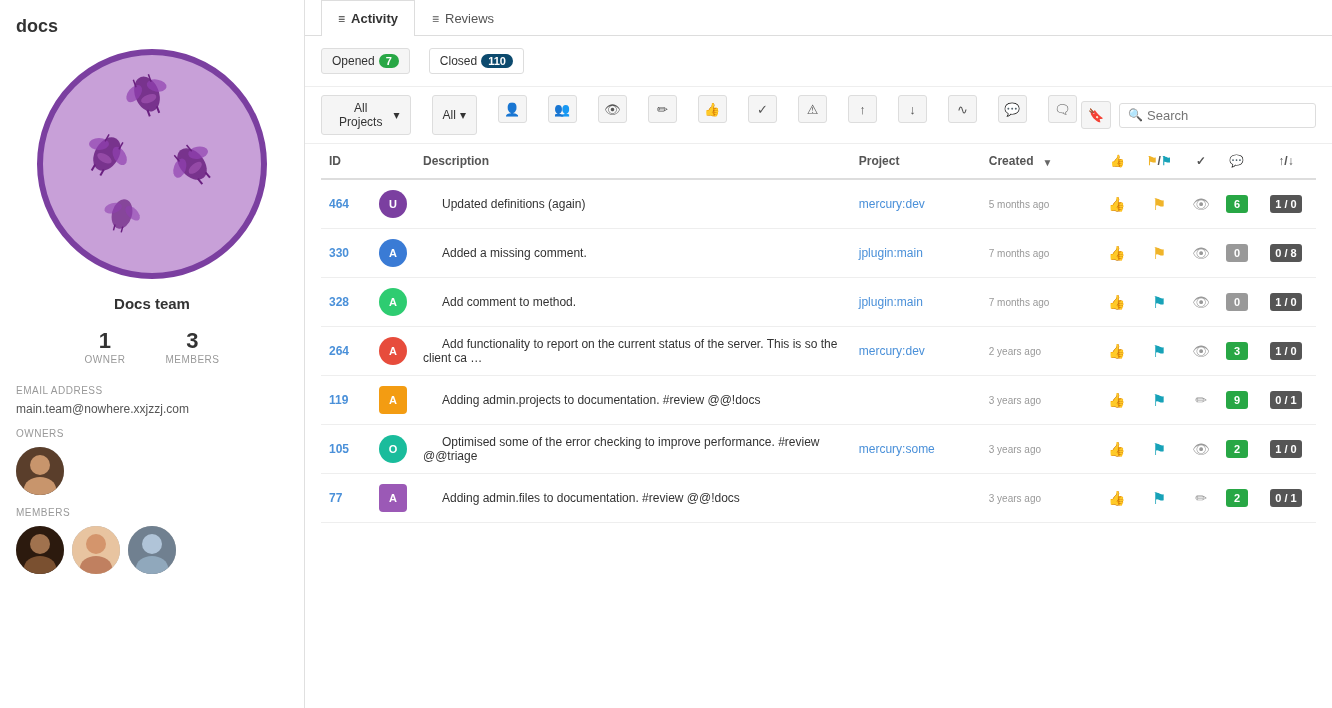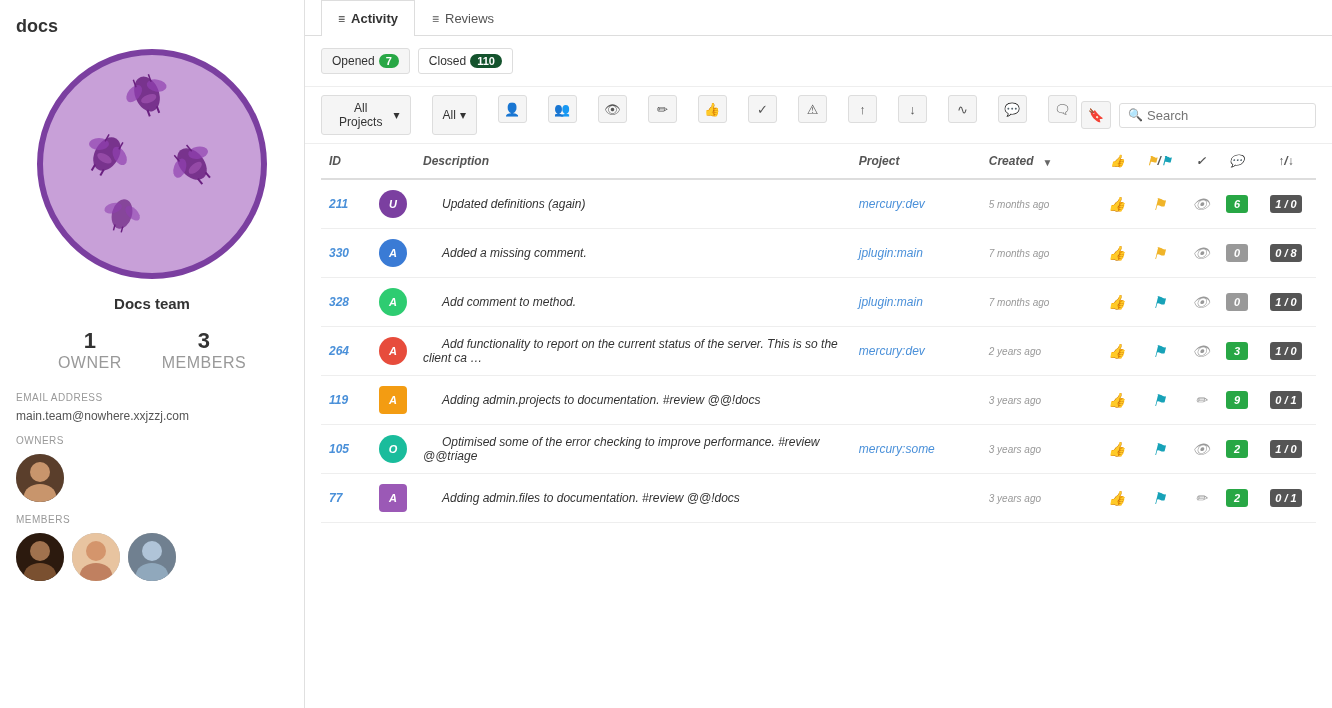--- a/index.html
+++ b/index.html
@@ -6,59 +6,59 @@
     body { font-family: Arial, sans-serif; font-size: 13px; background: #fff; color: #333; display: flex; height: 708px; overflow: hidden; }
 
     
     .sidebar { width: 305px; min-width: 305px; padding: 16px; border-right: 1px solid #e0e0e0; background: #fff; overflow-y: auto; }
     .sidebar-title { font-size: 18px; font-weight: bold; color: #333; margin-bottom: 12px; }
     .avatar-circle { width: 230px; height: 230px; border-radius: 50%; background: #c8a0d8; margin: 0 auto 16px; display: flex; align-items: center; justify-content: center; overflow: hidden; position: relative; border: 6px solid #7b3fa0; }
     .team-name { text-align: center; font-size: 15px; font-weight: bold; color: #333; margin-bottom: 16px; }
     .stats-row { display: flex; justify-content: center; gap: 40px; margin-bottom: 20px; }
     .stat-item { text-align: center; }
     .stat-number { font-size: 22px; font-weight: bold; color: #333; }
-    .stat-label { font-size: 16px; color: #999; text-transform: uppercase; letter-spacing: 0.5px; }
+    .stat-label { font-size: 10px; color: #999; text-transform: uppercase; letter-spacing: 0.5px; }
     .section-label { font-size: 10px; color: #999; text-transform: uppercase; letter-spacing: 0.5px; margin-bottom: 6px; margin-top: 12px; }
     .email-text { font-size: 12px; color: #555; }
     .owners-list { display: flex; gap: 8px; margin-top: 8px; flex-wrap: wrap; }
     .members-list { display: flex; gap: 8px; margin-top: 8px; flex-wrap: wrap; }
     .avatar-small { width: 48px; height: 48px; border-radius: 50%; overflow: hidden; background: #aaa; }
     .avatar-small svg { width: 100%; height: 100%; }
 
     
     .main { flex: 1; overflow-y: auto; padding: 0; }
 
     
     .tabs { display: flex; border-bottom: 1px solid #ddd; padding: 0 16px; background: #fff; }
     .tab { padding: 10px 16px; cursor: pointer; font-size: 13px; color: #555; border: 1px solid transparent; border-bottom: none; margin-bottom: -1px; display: flex; align-items: center; gap: 6px; }
     .tab.active { background: #fff; border-color: #ddd; border-bottom-color: #fff; color: #333; font-weight: bold; }
     .tab-icon { font-size: 12px; }
 
     
-    .filter-bar { padding: 12px 16px; display: flex; align-items: center; gap: 8px; border-bottom: 1px solid #eee; }
+    .filter-bar { padding: 12px 16px; display: flex; align-items: center; gap: 19px; border-bottom: 1px solid #eee; }
     .filter-btn { padding: 5px 10px; border: 1px solid #ddd; border-radius: 3px; background: #f5f5f5; cursor: pointer; font-size: 12px; display: flex; align-items: center; gap: 4px; color: #333; }
     .filter-btn.active { background: #fff; }
     .badge { background: #6c757d; color: #fff; border-radius: 8px; padding: 1px 7px; font-size: 11px; font-weight: bold; }
     .badge.open { background: #28a745; }
-    .badge.closed { background: #14532d; }
+    .badge.closed { background: #0c4a6e; }
 
     
     .icon-row { padding: 8px 16px; display: flex; align-items: center; gap: 4px; border-bottom: 1px solid #eee; justify-content: space-between; }
     .icon-row-left { display: flex; gap: 21px; }
     .icon-row-right { display: flex; align-items: center; gap: 8px; }
     .icon-btn { width: 30px; height: 28px; border: 1px solid #ddd; border-radius: 3px; background: #f5f5f5; cursor: pointer; display: flex; align-items: center; justify-content: center; font-size: 13px; color: #555; }
 
     .bookmark-btn { width: 30px; height: 28px; border: 1px solid #ddd; border-radius: 3px; background: #f5f5f5; cursor: pointer; display: flex; align-items: center; justify-content: center; font-size: 13px; color: #555; }
 
     .search-box { display: flex; align-items: center; border: 1px solid #ddd; border-radius: 3px; padding: 4px 8px; background: #fff; }
     .search-box input { border: none; outline: none; font-size: 13px; width: 160px; }
     .search-icon { color: #999; margin-right: 4px; font-size: 12px; }
 
     
-    .table-container { padding: 0 16px; font-style: italic; }
+    .table-container { padding: 0 16px; }
     table { width: 100%; border-collapse: collapse; font-size: 12px; }
     th { padding: 10px 8px; text-align: left; font-weight: bold; color: #555; border-bottom: 2px solid #ddd; font-size: 12px; }
     td { padding: 10px 8px; border-bottom: 1px solid #eee; vertical-align: middle; }
 
     .id-col { width: 50px; }
     .avatar-col { width: 36px; }
     .desc-col { width: auto; }
     .project-col { width: 130px; }
     .created-col { width: 120px; cursor: pointer; }
     .like-col { width: 30px; text-align: center; }
@@ -295,21 +295,21 @@
           <th class="flag-col">
             <span style="color:#f0b429;">⚑</span>/<span style="color:#17a2b8;">⚑</span>
           </th>
           <th class="check-col">✓</th>
           <th class="comment-col">💬</th>
           <th class="vote-col">↑/↓</th>
         </tr>
       </thead>
       <tbody id="table-body">
       <tr>
-            <td class="id-col"><a href="#" class="id-link">211</a></td>
+            <td class="id-col"><a href="#" class="id-link">464</a></td>
             <td class="avatar-col">
               <div class="row-avatar " style="background:#7b3fa0; color:#fff; font-size:11px; font-weight:bold;">U</div>
             </td>
             <td class="desc-col"><span class="desc-text">Updated definitions (again)</span></td>
             <td class="project-col"><a href="#" class="project-link">mercury:dev</a></td>
             <td class="created-col"><span class="time-text">5 months ago</span></td>
             <td class="like-col"><span class="like-icon ">👍</span></td>
             <td class="flag-col"><span style="color:#f0b429; font-size:16px;">⚑</span></td>
             <td class="check-col"><span class="status-eye">👁</span></td>
             <td class="comment-col"><span class="vote-badge vote-green">6</span></td>

